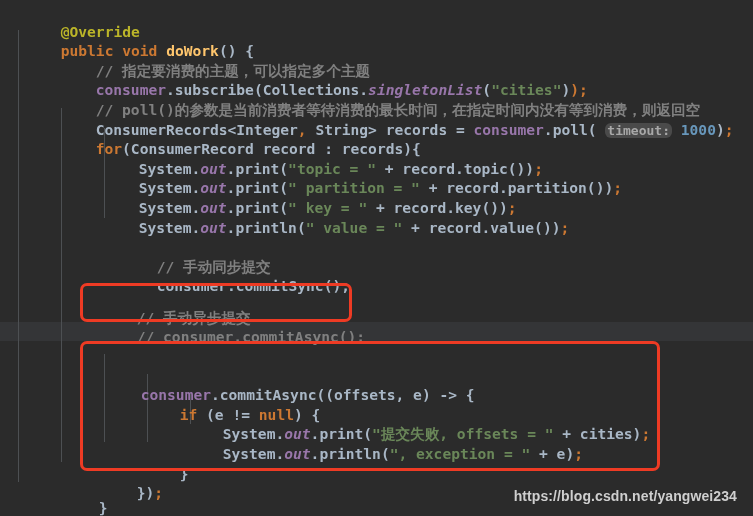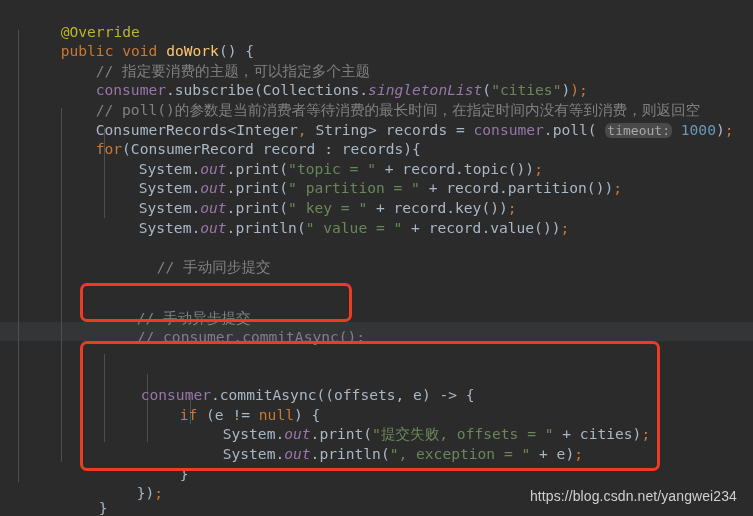--- a/index.html
+++ b/index.html
@@ -9,20 +9,21 @@
   }
   #root {
     position: relative;
     width: 753px;
     height: 516px;
     background: #2b2b2b;
     overflow: hidden;
     font-family: "DejaVu Sans Mono", "Liberation Mono", monospace;
     font-size: 14.6px;
     line-height: 19.6px;
+    font-weight: bold;
   }
   
   .line-band {
     position: absolute;
     left: 0;
     width: 753px;
     height: 19px;
     background: #343537;
   }
   
@@ -141,20 +142,23 @@
     </div>
 
     <div class="ln" style="top:198px; left:86px;">
       <span class="t-txt">System.</span><span class="t-static">out</span><span class="t-txt">.println(</span><span class="t-str">" value = "</span><span class="t-txt"> + record.value())</span><span class="t-semi">;</span>
     </div>
 
     <div class="ln" style="top:237.2px; left:104px;">
       <span class="t-cmt">// </span><span class="t-cmt cjk">手动同步提交</span>
     </div>
 
+    <div class="ln" style="top:256.8px; left:104px;">
+      <span class="t-txt">consumer.commitSync();</span>
+    </div>
 
     <div class="ln" style="top:288px; left:84px;">
       <span class="t-cmt">// </span><span class="t-cmt cjk">手动异步提交</span>
     </div>
 
     <div class="ln" style="top:307.6px; left:84px;">
       <span class="t-cmt">// consumer.commitAsync();</span>
     </div>
 
 

